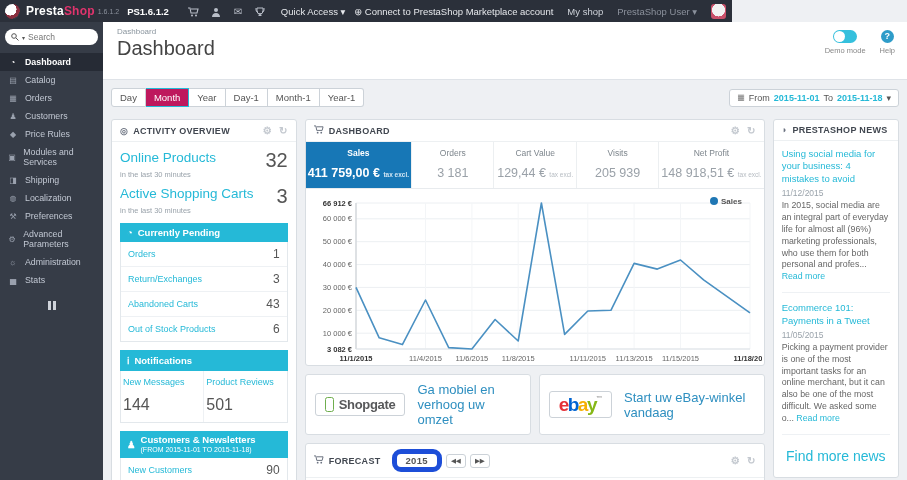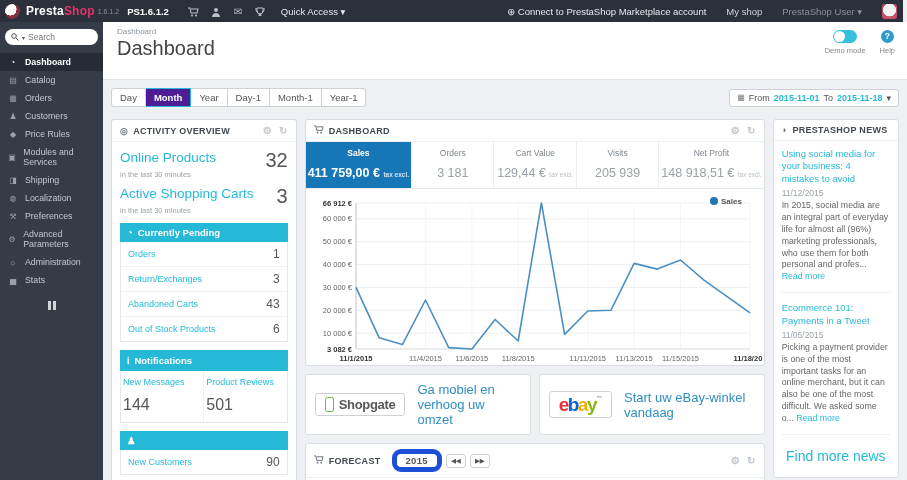--- a/index.html
+++ b/index.html
@@ -1,31 +1,31 @@
 <!DOCTYPE html>
 <html><head>
 <meta charset="utf-8">
 <style>
   * { margin:0; padding:0; box-sizing:border-box; }
   html,body { width:907px; height:480px; overflow:hidden; background:#eef0f3;
               font-family:"Liberation Sans", sans-serif; }
 
   
-  .topbar { position:absolute; left:0; top:0; width:903px; height:22px; background:#2b303a;
+  .topbar { position:absolute; left:0; top:0; width:732px; height:22px; background:#2b303a;
             display:flex; align-items:center; color:#cfd3da; font-size:9.5px; z-index:30; }
   .logo-circle { width:15px; height:15px; border-radius:50%; margin:0 6px 0 5px;
                  background:radial-gradient(circle at 35% 35%, #fff 0 45%, #8b2f3f 46% 70%, #3a3f49 71%); }
   .brand { font-size:12px; font-weight:bold; color:#fff; letter-spacing:.2px; }
   .brand .shop { color:#e0346d; }
   .ver-small { font-size:7px; color:#8b919c; margin:0 8px 0 3px; }
   .ver-tag { color:#fff; font-weight:bold; margin-right:14px; }
   .tb-ico { width:22px; text-align:center; color:#b9bec8; font-size:10px; cursor:pointer; }
   .tb-ico svg { vertical-align:middle; }
   .quick { margin-left:10px; color:#e6e8ec; }
-  .tb-right { margin-left:auto; display:flex; align-items:center; gap:20px; padding-right:6px; }
+  .tb-right { margin-left:auto; display:flex; align-items:center; gap:14px; padding-right:6px; }
   .tb-right .connect { color:#e6e8ec; }
   .tb-right .dim { color:#8b919c; }
   .avatar { width:15px; height:15px; border-radius:3px;
             background:radial-gradient(circle at 50% 40%, #f2f2f2 0 55%, #c9506a 56%); }
 
   
   .sidebar { position:absolute; left:0; top:22px; width:103px; height:458px; background:#363c47; z-index:20; }
   .search-wrap { margin:7px 5px 8px 5px; background:#fff; border-radius:9px; height:16px;
                  display:flex; align-items:center; padding:0 6px; gap:3px; }
   .search-wrap .caret { font-size:6px; color:#555; }
@@ -52,21 +52,21 @@
 
   
   .content { position:absolute; left:103px; top:80px; width:804px; height:400px; padding:8px; }
 
   .filter-row { display:flex; align-items:center; }
   .btn-group { display:flex; }
   .btn-group .fbtn { font-size:9.5px; color:#555; background:#fff; border:1px solid #ccd2d8; border-left:none;
                      padding:3px 8px; cursor:pointer; }
   .btn-group .fbtn:first-child { border-left:1px solid #ccd2d8; border-radius:3px 0 0 3px; }
   .btn-group .fbtn:last-child { border-radius:0 3px 3px 0; }
-  .btn-group .fbtn.active { background:#4c1d95; border-color:#25b9d7; color:#fff; font-weight:bold; }
+  .btn-group .fbtn.active { background:#be185d; border-color:#25b9d7; color:#fff; font-weight:normal; }
   .date-range { margin-left:auto; background:#fff; border:1px solid #ccd2d8; border-radius:3px;
                 font-size:9px; color:#555; padding:3px 7px; display:flex; gap:4px; align-items:center; cursor:pointer; }
   .date-range b { color:#25b9d7; }
   .date-range .cal { color:#777; font-size:8px; }
 
   .cols { display:flex; gap:8px; margin-top:12px; align-items:flex-start; }
   .col-left { width:188px; }
   .col-mid { width:460px; }
   .col-right { width:128px; }
 
@@ -341,20 +341,21 @@
                 <div class="val">144</div>
               </div>
             <div class="notif-cell">
                 <div class="lbl">Product Reviews</div>
                 <div class="val">501</div>
               </div>
           </div>
 
           <div class="sec-head">
               <span>♟</span>
+              <span class="wrap"><span>Customers &amp; Newsletters</span><div class="sec-sub">(FROM 2015-11-01 TO 2015-11-18)</div></span>
             </div>
           <div class="sec-rows">
             <div class="sec-row">
                 <span class="lbl">New Customers</span>
                 <span class="val">90</span>
               </div>
 
           </div>
 
         </div>

